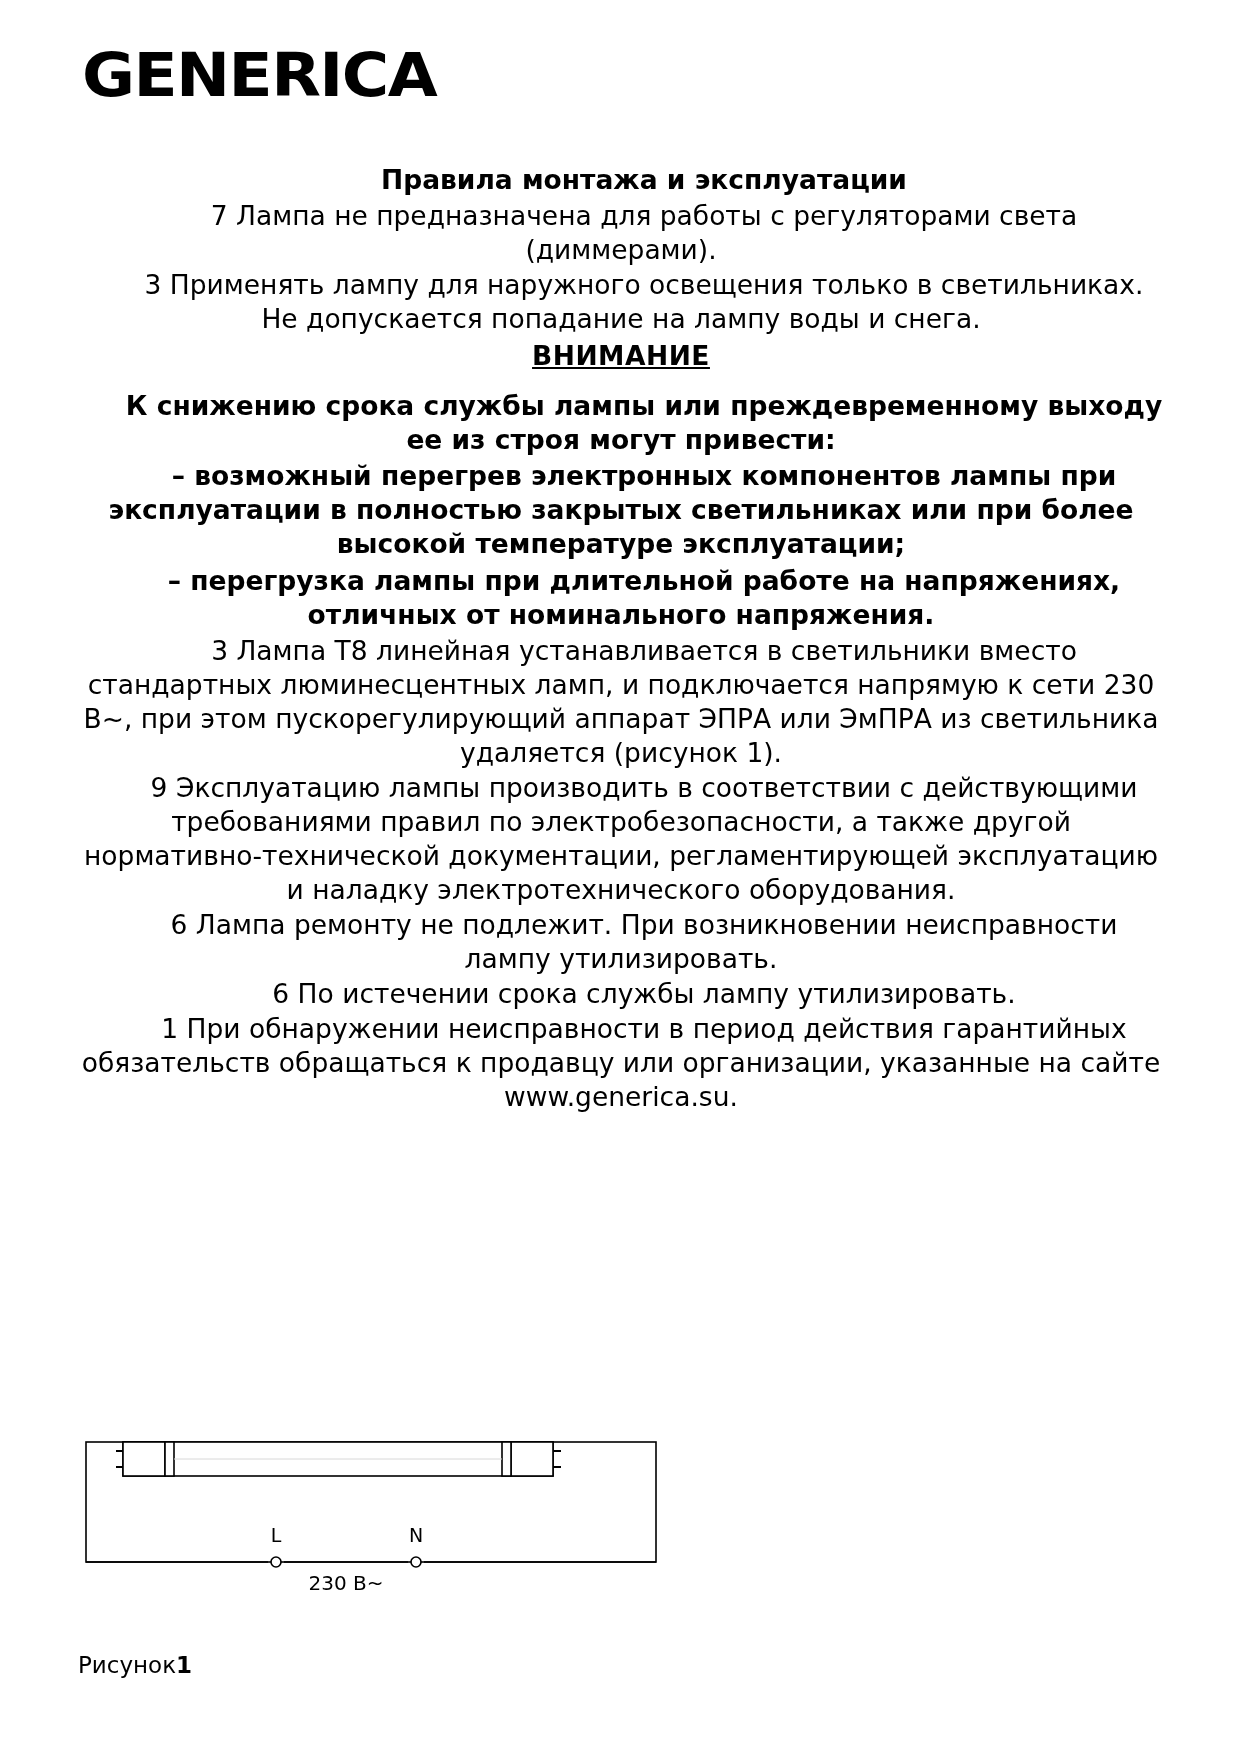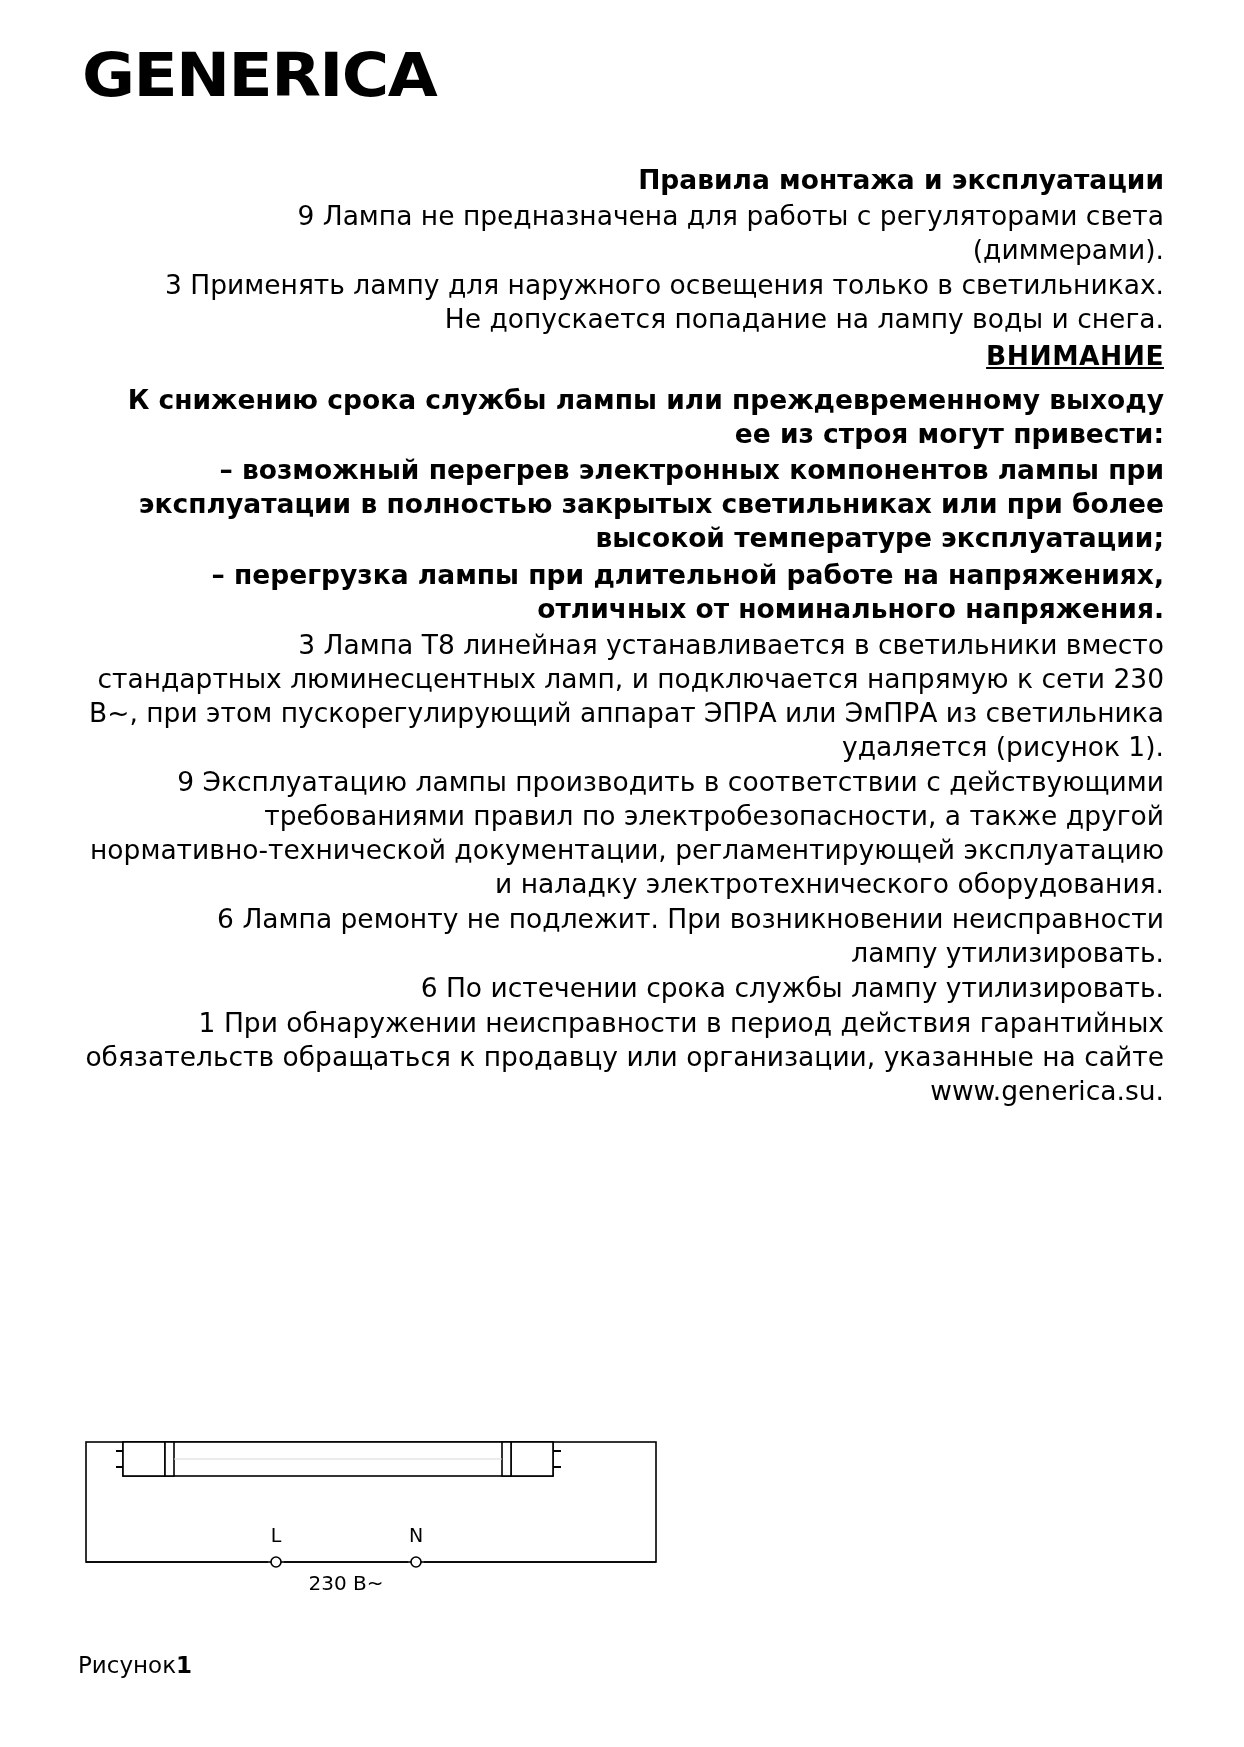--- a/index.html
+++ b/index.html
@@ -44,42 +44,42 @@
     position: absolute;
     left: 78px;
     top: 163px;
     width: 1086px;
   }
 
   p {
     margin: 0 0 1px 0;
     font-size: 26.5px;
     line-height: 1.285;
-    text-align: right;
+    text-align: center;
   }
 
   .ind {
     text-indent: 46px;
   }
 
   .head-bold {
     font-weight: 700;
     font-size: 26.5px;
     line-height: 1.285;
     margin: 0 0 2px 0;
     text-indent: 46px;
   }
 
   .center-bold-underline {
     font-weight: 700;
     font-size: 26.5px;
     line-height: 1.285;
-    text-align: right;
+    text-align: center;
     text-decoration: underline;
-    margin: 3px 0 10px 0;
+    margin: 3px 0 16px 0;
     letter-spacing: 0.5px;
   }
 
   
   .figure {
     position: absolute;
     left: 78px;
     top: 1430px;
     width: 660px;
     height: 180px;
@@ -107,21 +107,21 @@
 <body>
 
 <div class="page">
 
   <div class="brand">GENERICA</div>
 
   <div class="content">
 
     <p class="head-bold">Правила монтажа и эксплуатации</p>
 
-    <p class="ind">9  Лампа не предназначена для работы с регуляторами света (диммерами).</p>
+    <p class="ind">7  Лампа не предназначена для работы с регуляторами света (диммерами).</p>
     <p class="ind">3  Применять лампу для наружного освещения только в светильниках. Не допускается попадание на лампу воды и снега.</p>
 
     <p class="center-bold-underline">ВНИМАНИЕ</p>
 
     <p class="head-bold">К снижению срока службы лампы или преждевременному выходу ее из строя могут привести:</p>
 
     <p class="head-bold">– возможный перегрев электронных компонентов лампы при эксплуатации в полностью закрытых светильниках или при более высокой температуре эксплуатации;</p>
     <p class="head-bold">– перегрузка лампы при длительной работе на напряжениях, отличных от номинального напряжения.</p>
 
     <p class="ind">3  Лампа Т8 линейная устанавливается в светильники вместо стандартных люминесцентных ламп, и подключается напрямую к сети 230 В~, при этом пускорегулирующий аппарат ЭПРА или ЭмПРА из светильника удаляется (рисунок 1).</p>

